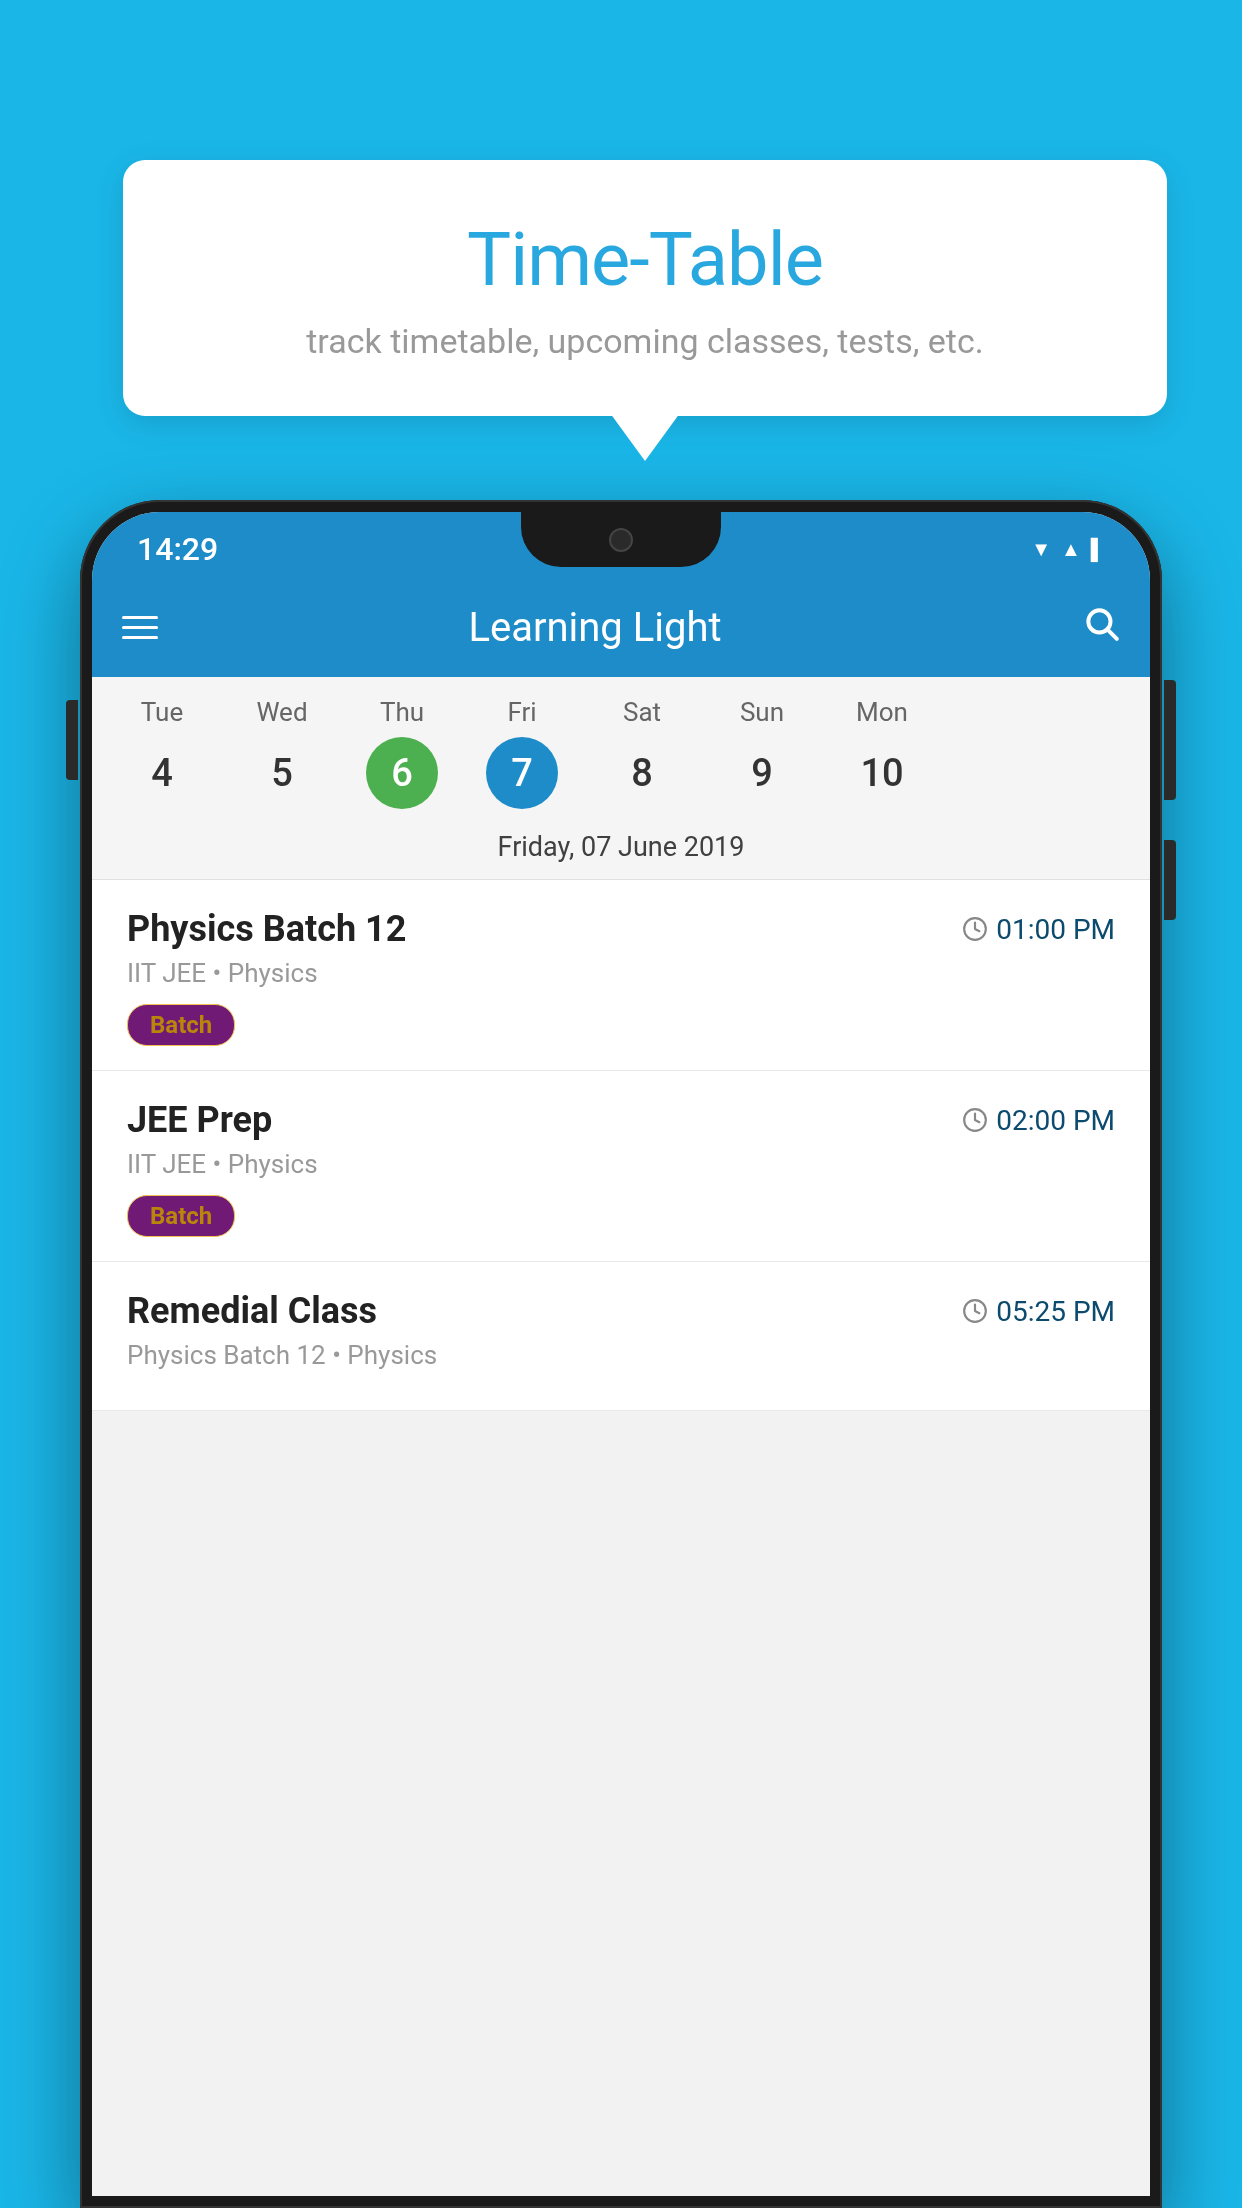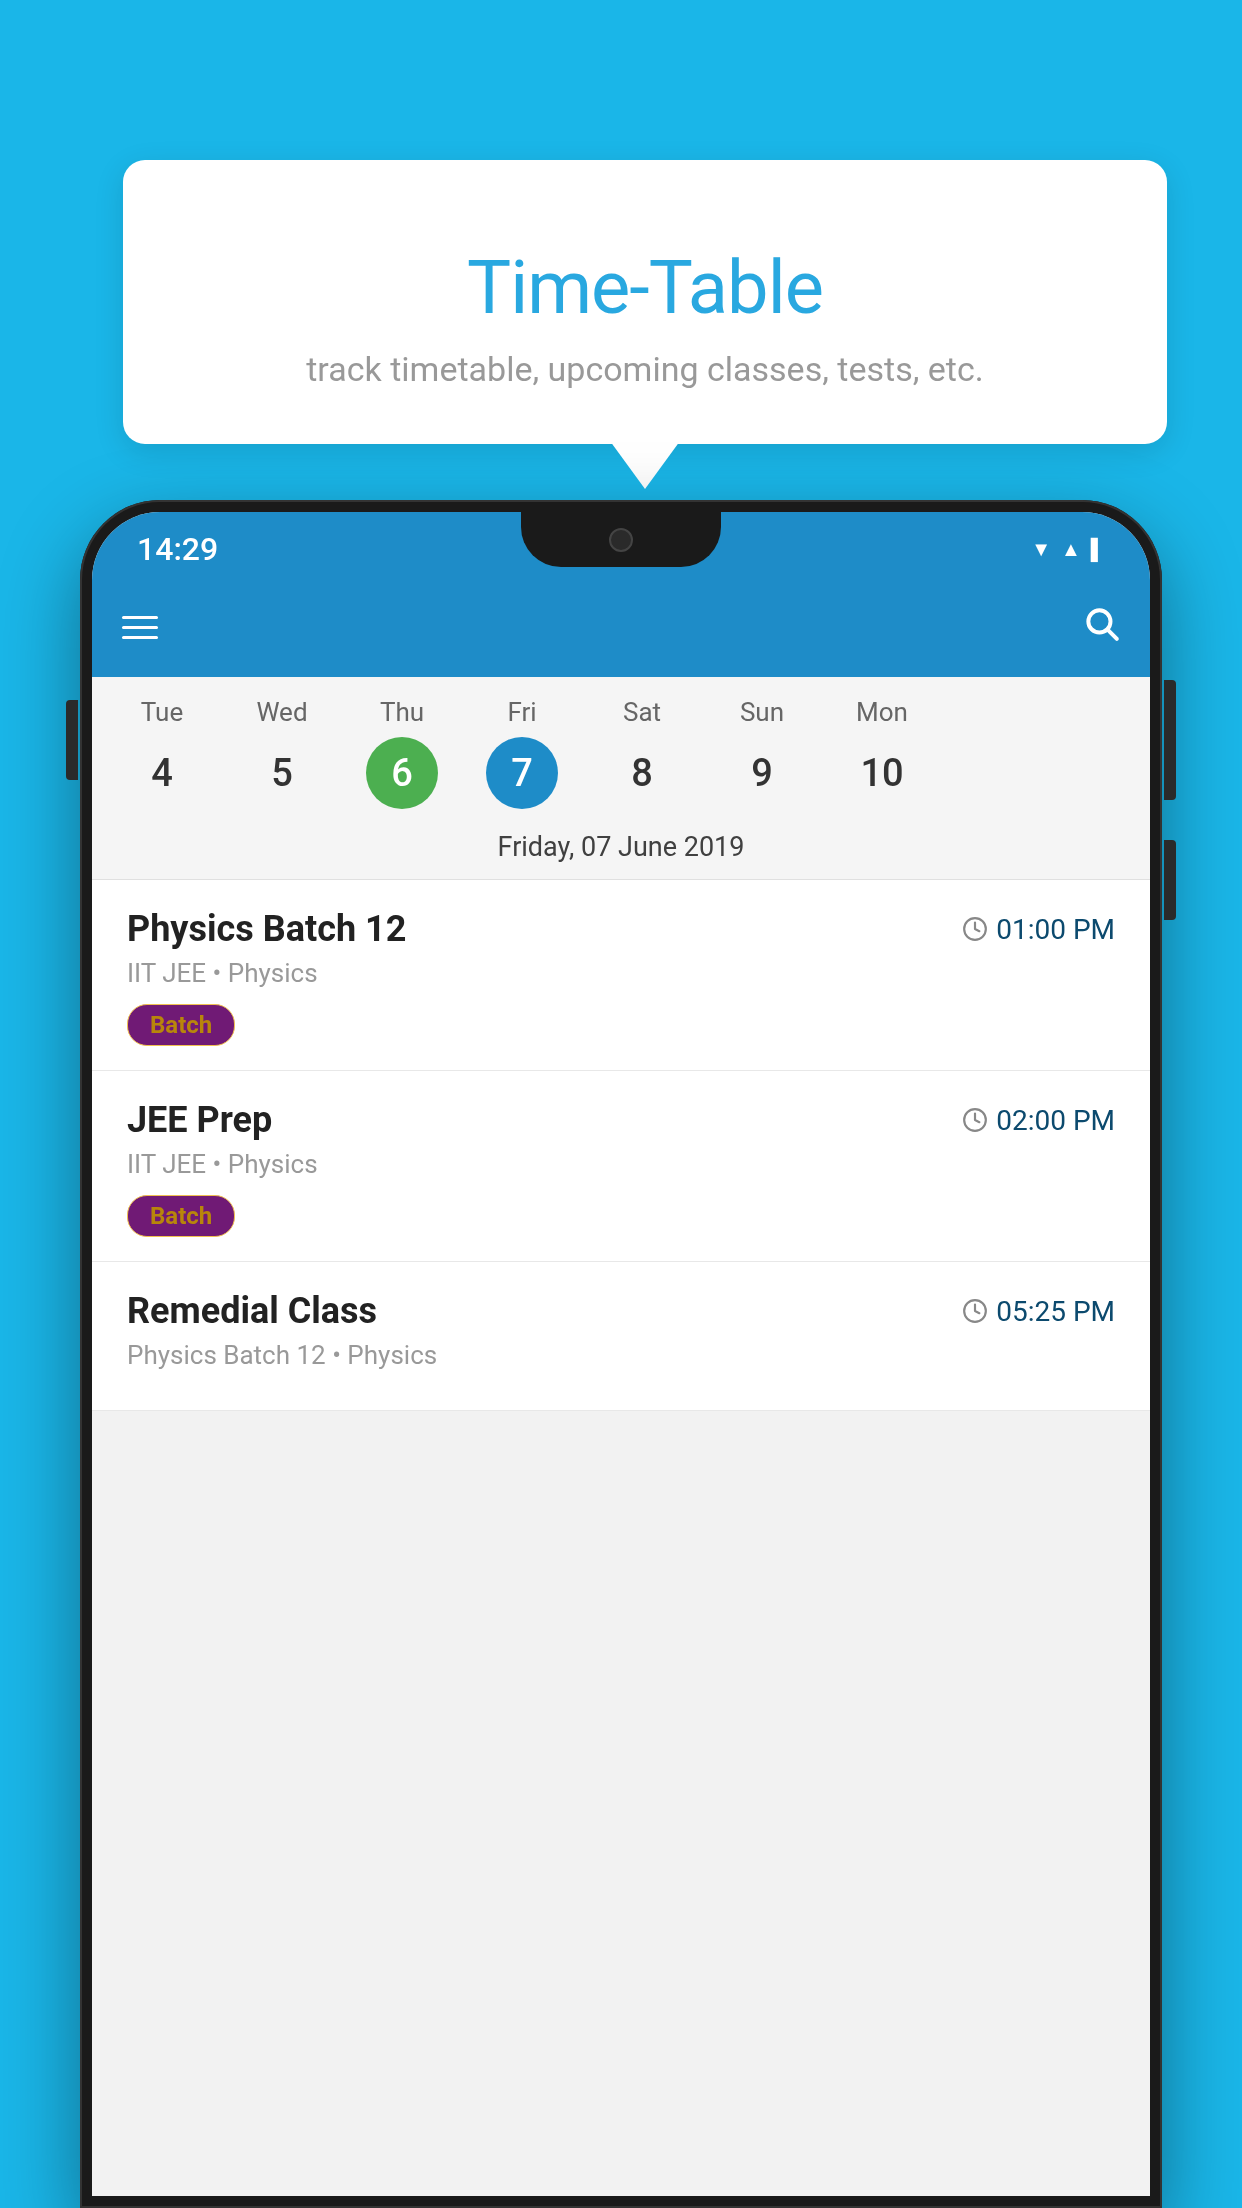--- a/index.html
+++ b/index.html
@@ -18,21 +18,21 @@
     .tooltip-container {
       position: absolute;
       top: 160px;
       left: 75px;
       right: 75px;
     }
 
     .tooltip-bubble {
       background: white;
       border-radius: 22px;
-      padding: 84px 60px 55px 60px;
+      padding: 56px 60px 55px 60px;
       text-align: center;
       box-shadow: 0 8px 30px rgba(0,0,0,0.12);
       position: relative;
       margin-left: 48px;
     }
 
     .tooltip-bubble::after {
       content: '';
       position: absolute;
       bottom: -45px;
@@ -344,20 +344,21 @@
         <span>▌</span>
       </div>
     </div>
 
     <div class="app-bar">
       <div class="hamburger-icon">
         <span></span>
         <span></span>
         <span></span>
       </div>
+      <div class="app-title">Learning Light</div>
       <div class="search-icon-btn">
         <svg width="38" height="38" viewBox="0 0 24 24" fill="none" stroke="white" stroke-width="2.5" stroke-linecap="round" stroke-linejoin="round">
           <circle cx="11" cy="11" r="7"></circle>
           <line x1="16.5" y1="16.5" x2="22" y2="22"></line>
         </svg>
       </div>
     </div>
 
     <div class="calendar-strip">
       <div class="days-row" id="days-row">

